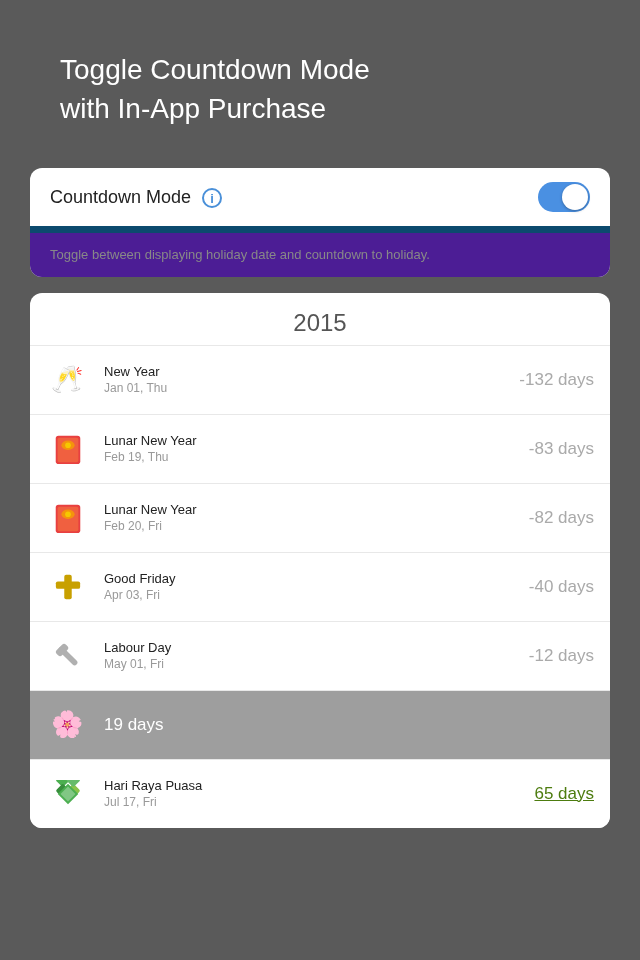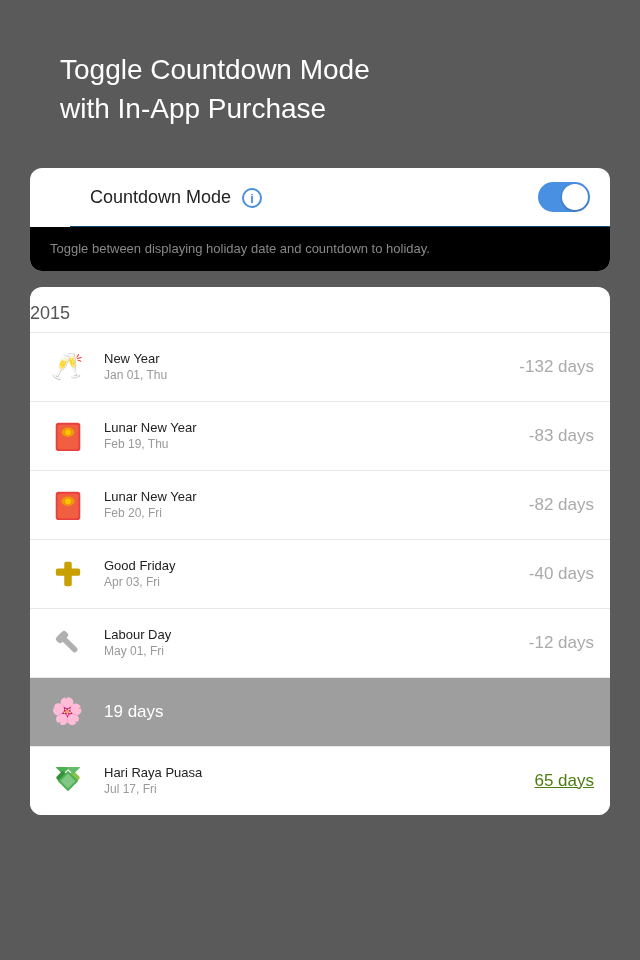--- a/index.html
+++ b/index.html
@@ -30,22 +30,21 @@
 
     
     .toggle-card {
       margin-bottom: 16px;
     }
 
     .toggle-row {
       display: flex;
       align-items: center;
       padding: 14px 20px;
-      border-bottom: 1px solid #0c4a6e;
-      margin-left: 40px;
+      border-bottom: 7px solid #0c4a6e;
     }
 
     .toggle-label {
       font-size: 18px;
       color: #222;
       flex: 1;
     }
 
     .info-icon {
       display: inline-flex;
@@ -78,33 +77,34 @@
       height: 26px;
       background: #ffffff;
       border-radius: 50%;
       top: 2px;
       right: 2px;
       box-shadow: 0 1px 3px rgba(0,0,0,0.3);
     }
 
     .toggle-description {
       padding: 12px 20px;
-      background: #000000;
+      background: #4c1d95;
       font-size: 13px;
       color: #888;
       line-height: 1.5;
     }
 
     
     .holiday-card {
       margin-top: 0;
     }
 
     .holiday-year {
-      font-size: 18px;
+      text-align: center;
+      font-size: 24px;
       color: #555;
       padding: 16px 0 8px;
       font-weight: 300;
     }
 
     .holiday-item {
       display: flex;
       align-items: center;
       padding: 12px 16px;
       border-top: 1px solid #e8e8e8;

